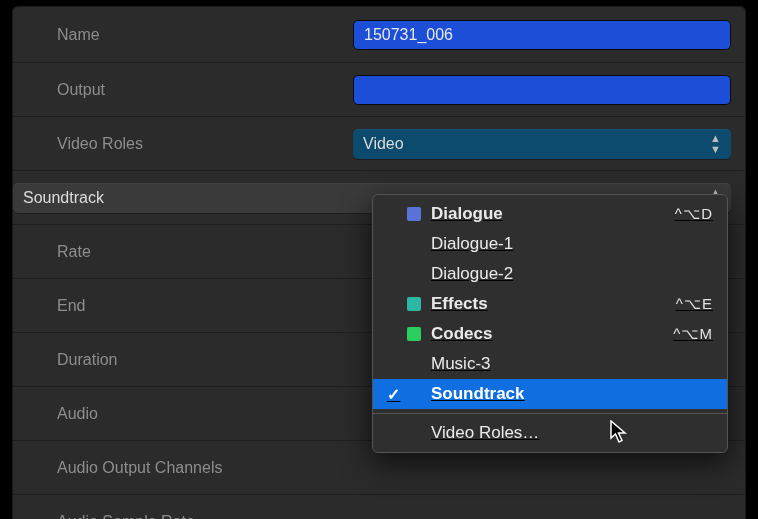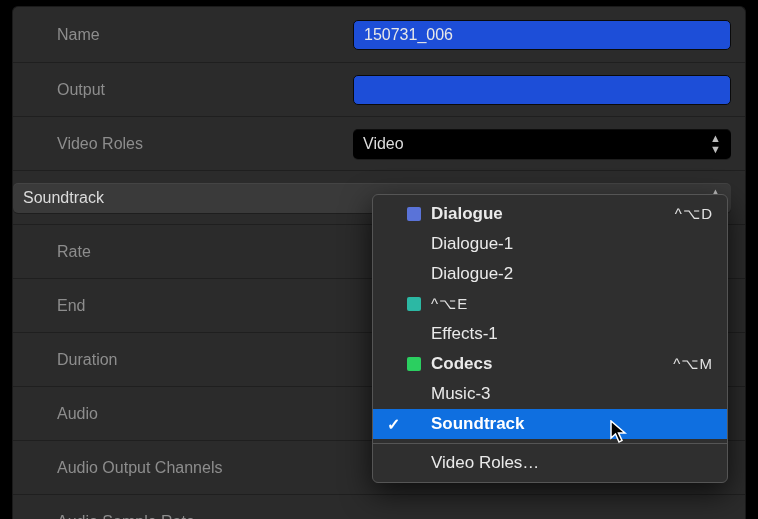--- a/index.html
+++ b/index.html
@@ -33,21 +33,21 @@
     border: 1px solid #0a0a0a;
     border-radius: 5px;
     color: #e8e8e8;
     padding: 0 10px;
     font-size: 16px;
   }
   .select {
     position: relative;
     width: 100%;
     height: 30px;
-    background: #000000;
+    background: #0c4a6e;
     border-radius: 5px;
     color: #dcdcdc;
     padding: 0 10px;
     font-size: 16px;
     display: flex;
     align-items: center;
     box-shadow: inset 0 1px 0 rgba(255,255,255,0.05), 0 1px 0 rgba(0,0,0,0.3);
   }
   .select.under-menu { background: #3a3a3a; }
   .select .chev {
@@ -64,20 +64,21 @@
     position: absolute;
     left: 372px;
     top: 194px;
     width: 356px;
     background: #2f2f2f;
     border: 1px solid #555;
     border-radius: 6px;
     box-shadow: 0 10px 30px rgba(0,0,0,0.7);
     padding: 4px 0;
     z-index: 10;
+    text-decoration: underline;
   }
   .menu-item {
     display: flex;
     align-items: center;
     height: 30px;
     padding: 0 14px;
     font-size: 17px;
     color: #eaeaea;
   }
   .menu-item.selected {
@@ -191,26 +192,22 @@
       <span class="mlabel">Dialogue-1</span>
     </div>
     <div class="menu-item">
       <span class="check"></span>
       <span class="noswatch"></span>
       <span class="mlabel">Dialogue-2</span>
     </div>
     <div class="menu-item bold">
       <span class="check"></span>
       <span class="swatch" style="background: rgb(44, 184, 164);"></span>
+      <span class="mlabel">Effects</span>
       <span class="shortcut">^⌥E</span>
-    </div>
-    <div class="menu-item">
-      <span class="check"></span>
-      <span class="noswatch"></span>
-      <span class="mlabel">Effects-1</span>
     </div>
     <div class="menu-item bold">
       <span class="check"></span>
       <span class="swatch" style="background: rgb(43, 207, 96);"></span>
       <span class="mlabel">Codecs</span>
       <span class="shortcut">^⌥M</span>
     </div>
     <div class="menu-item">
       <span class="check"></span>
       <span class="noswatch"></span>

